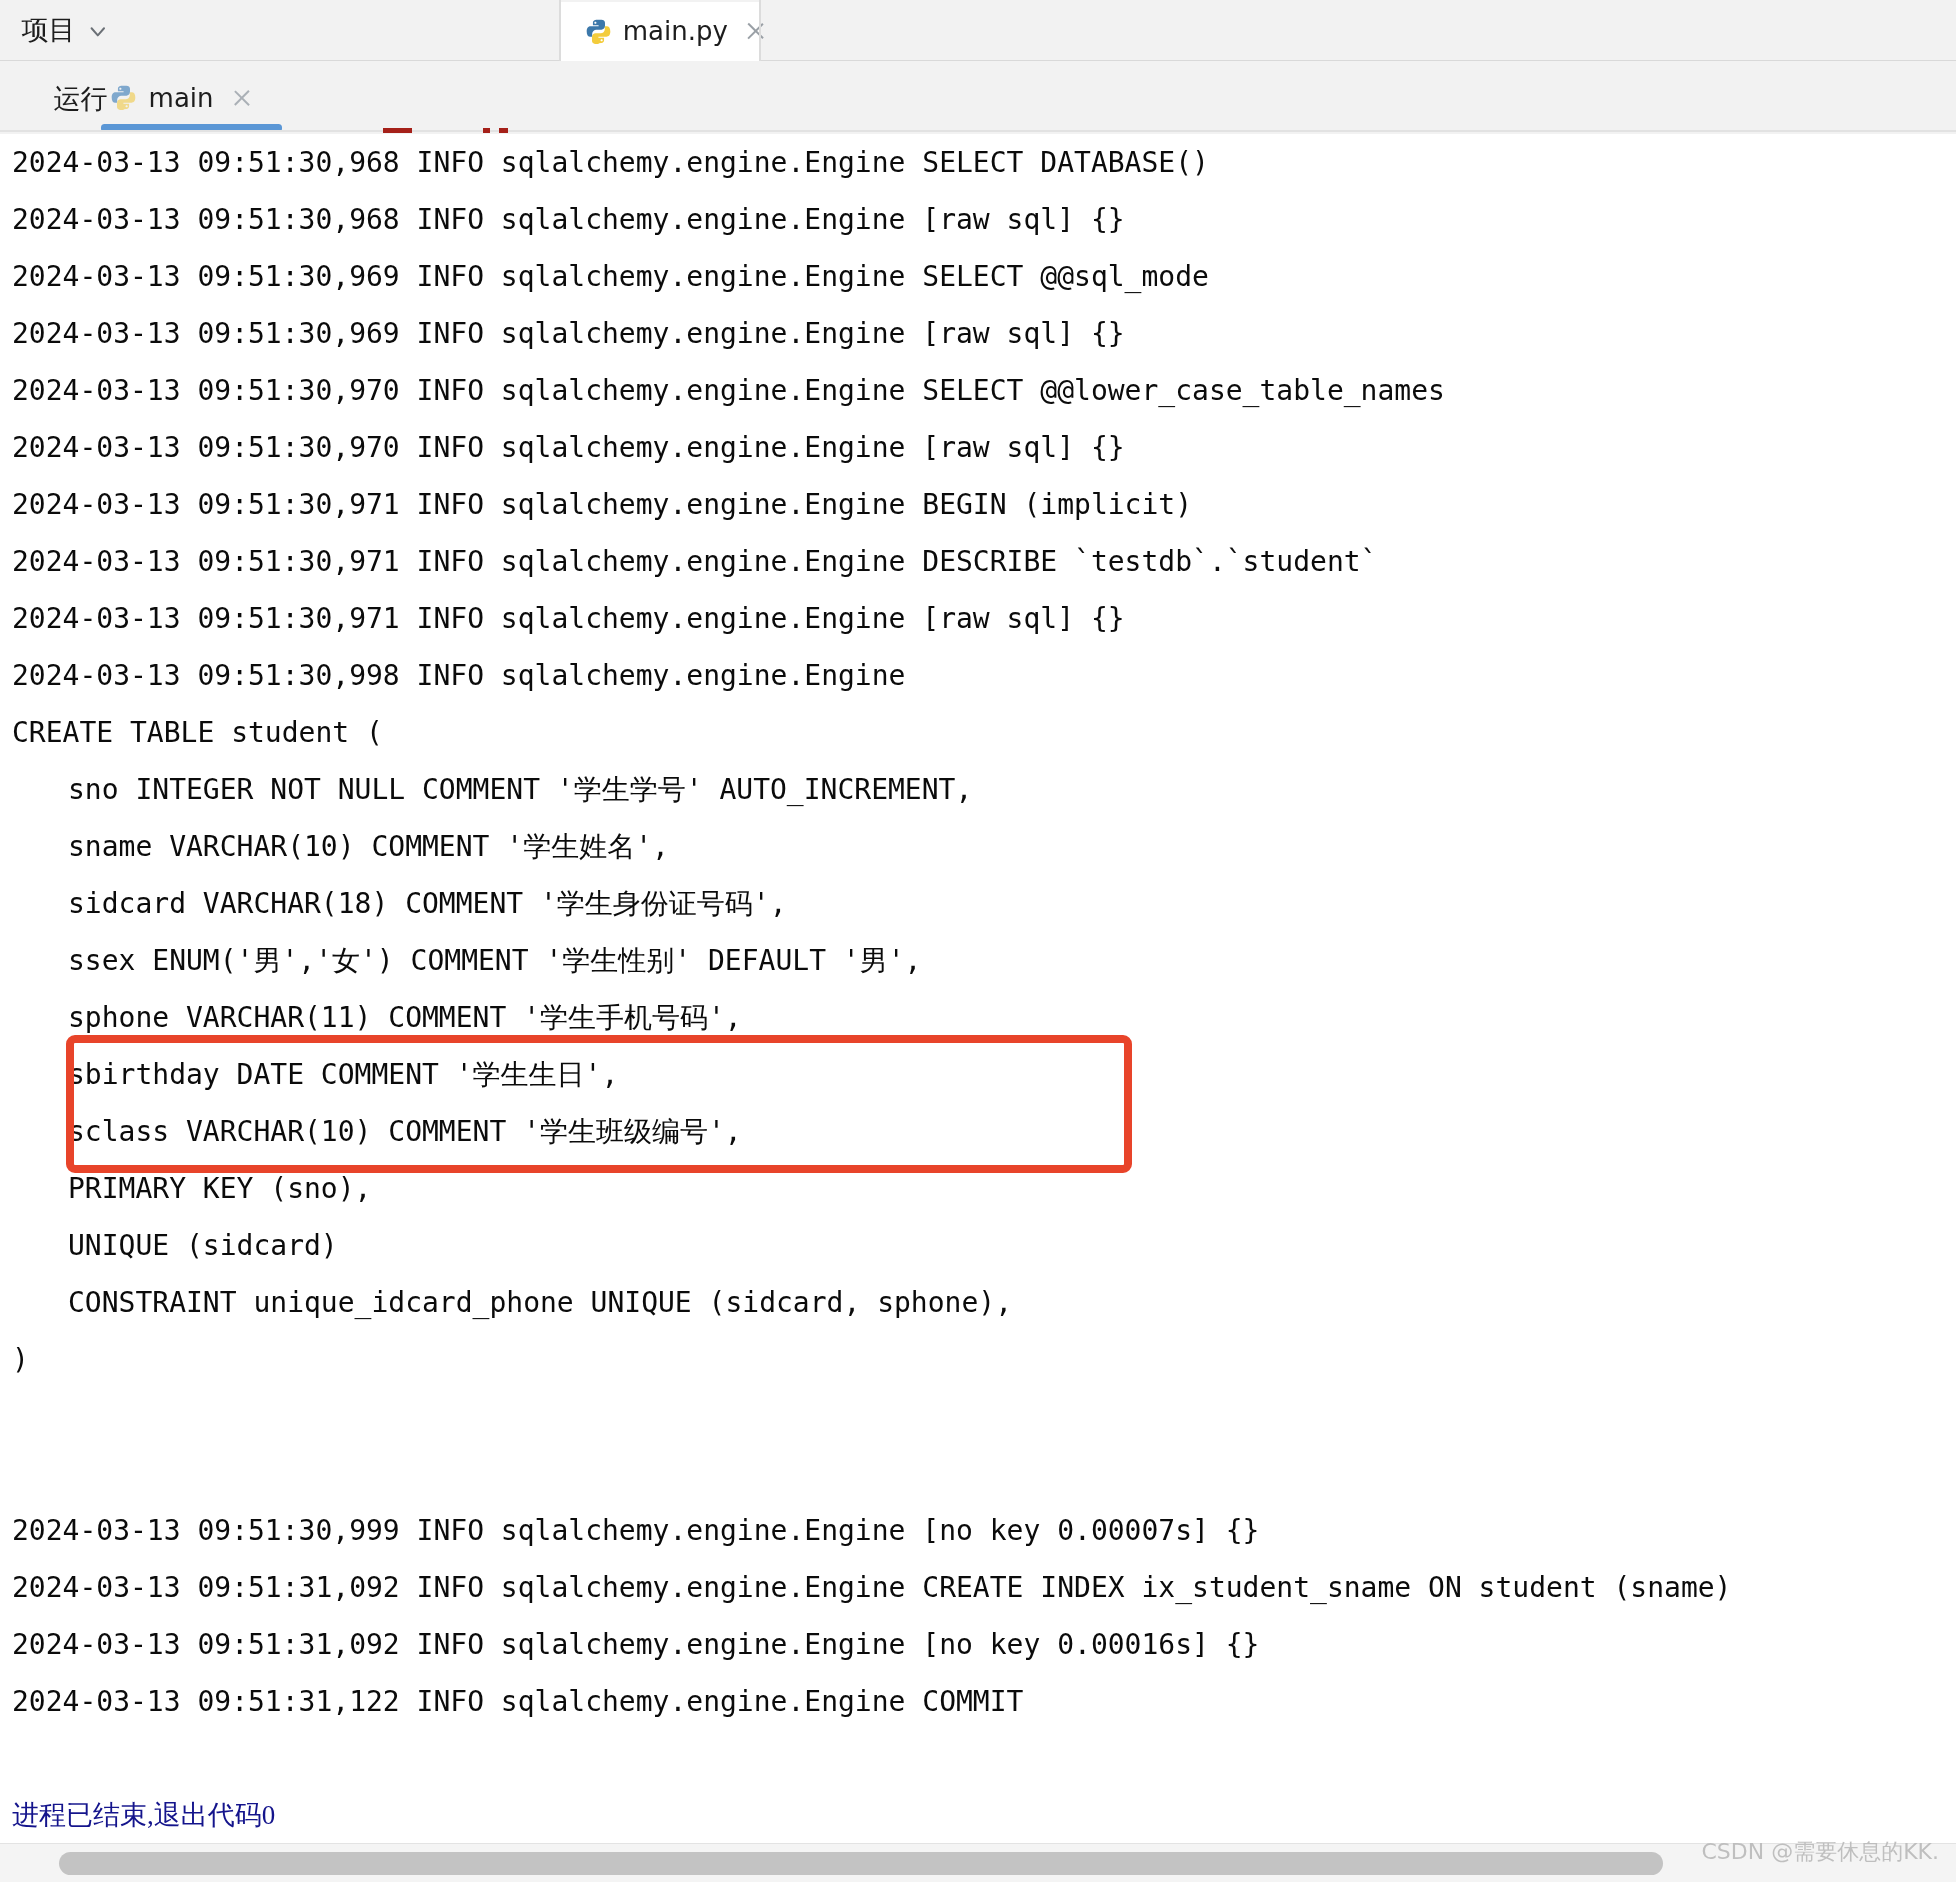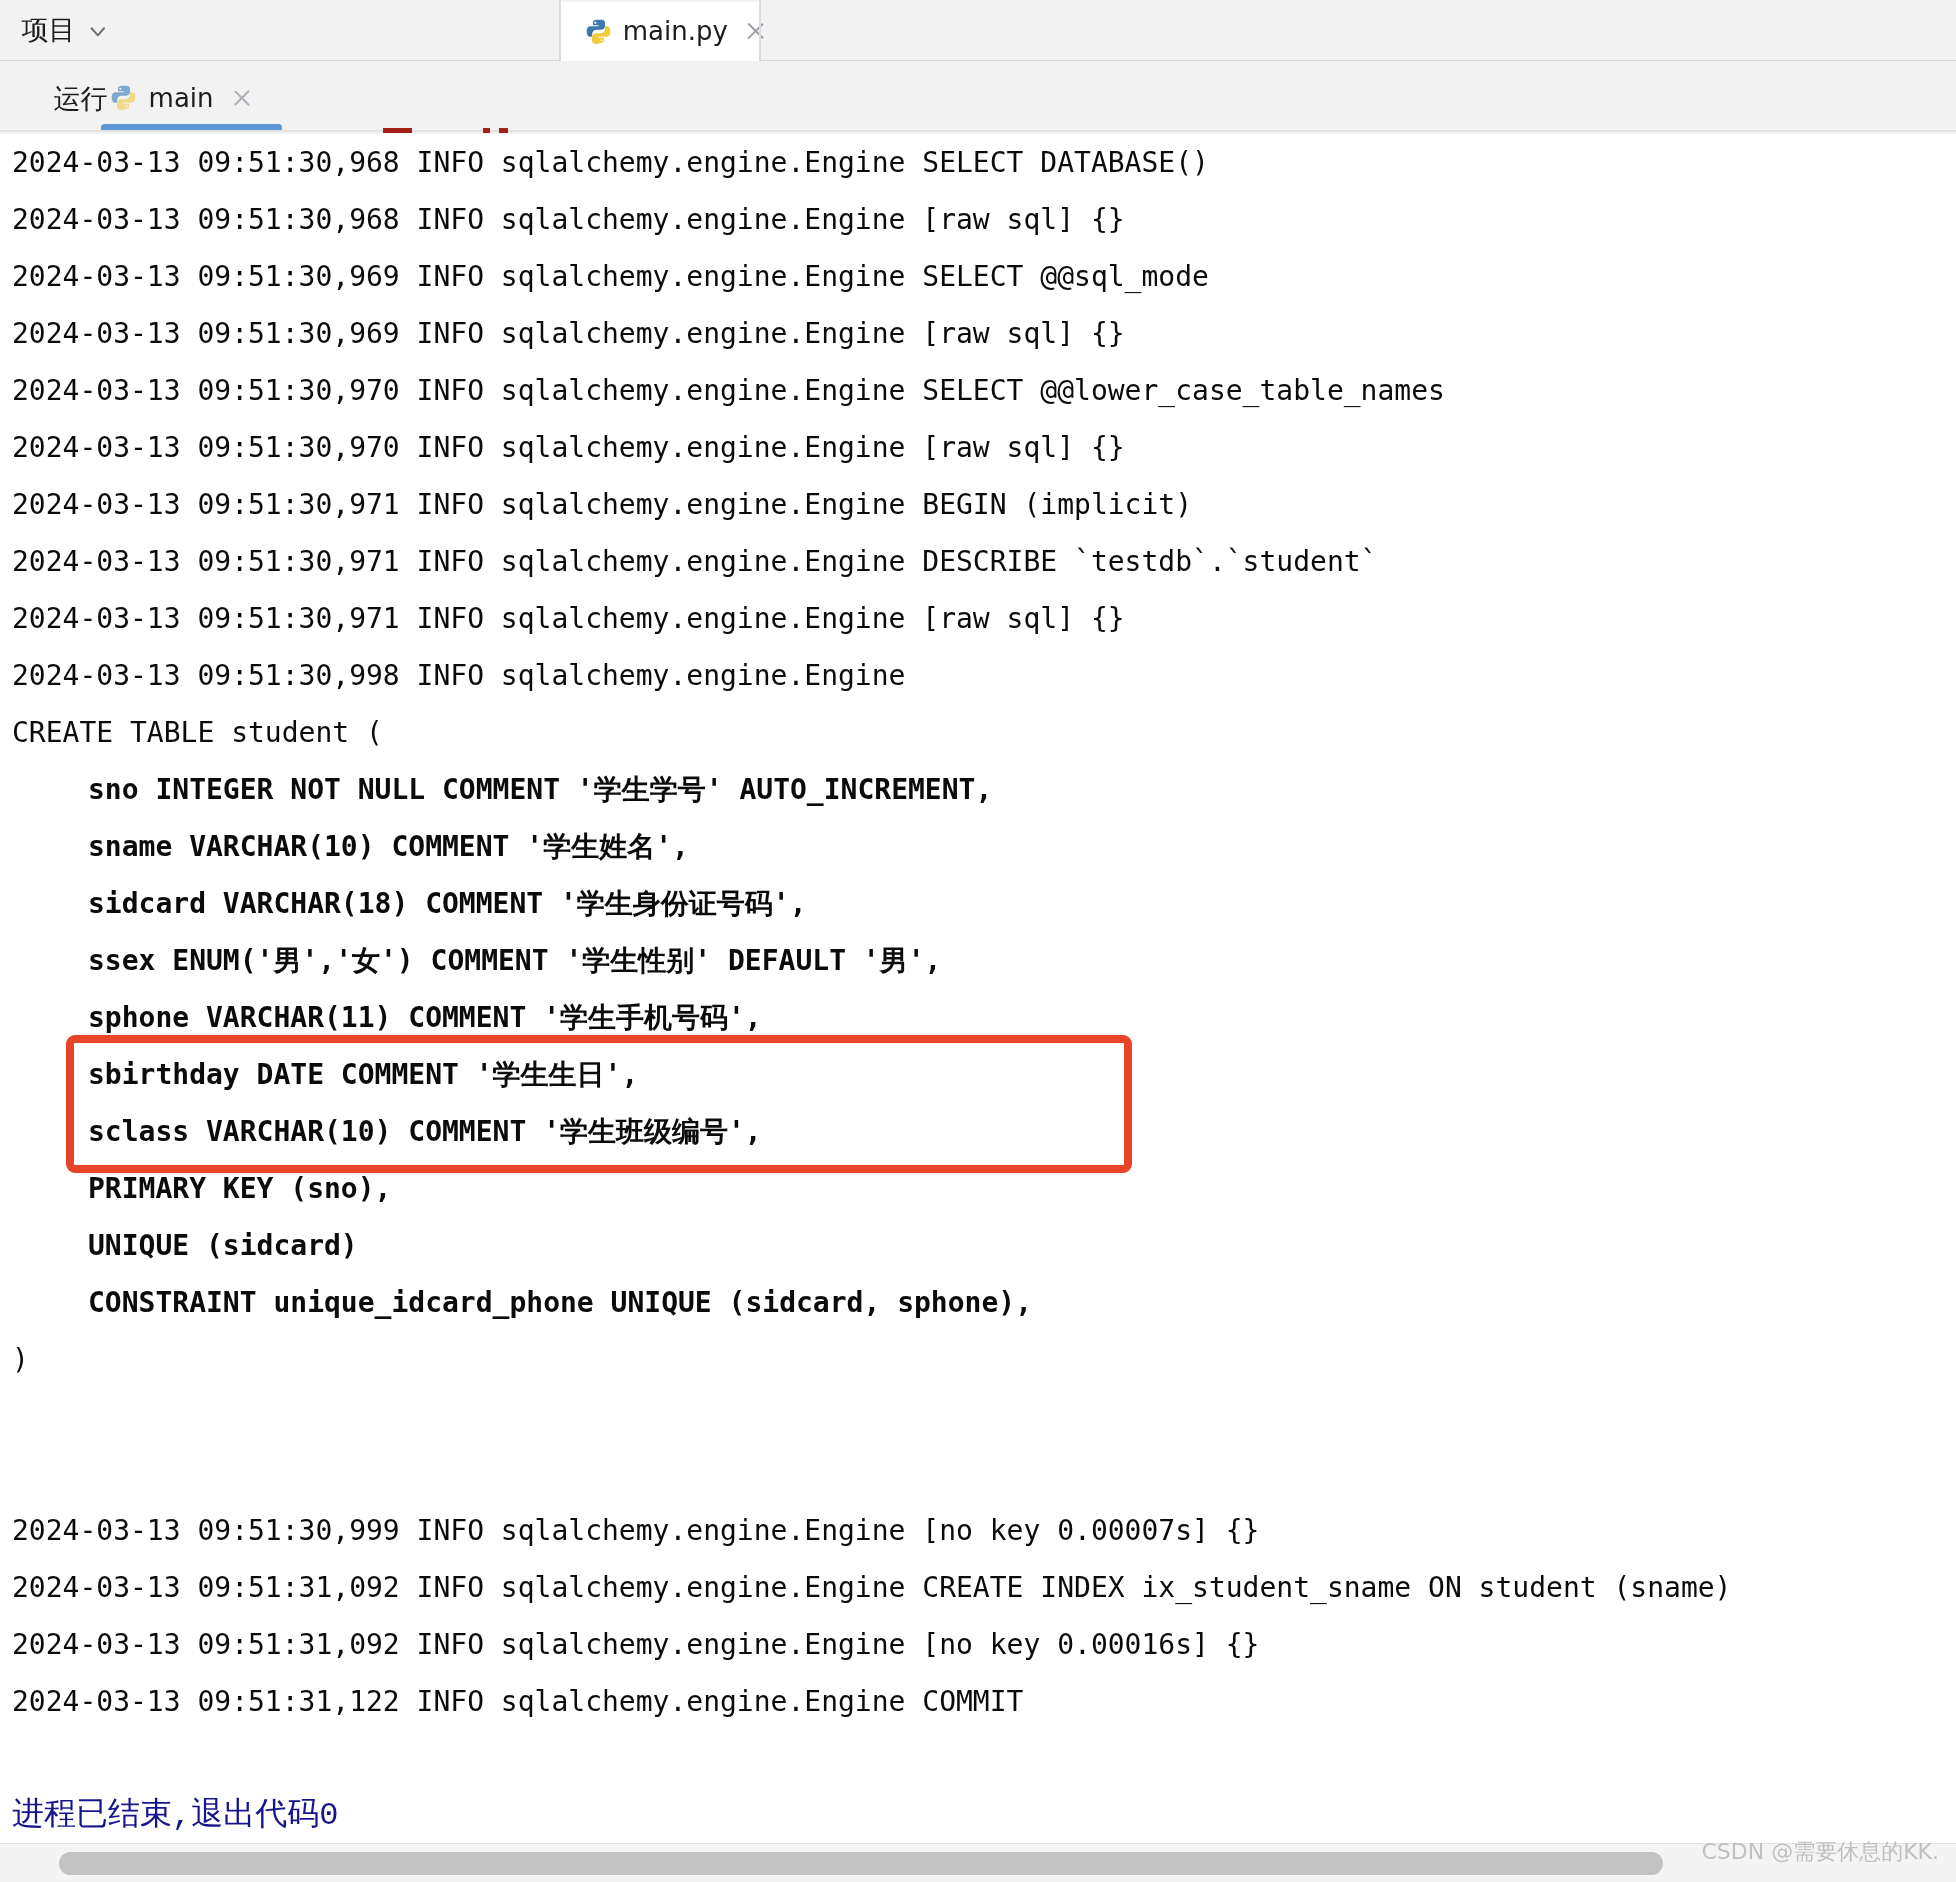--- a/index.html
+++ b/index.html
@@ -189,25 +189,25 @@
   }
   .line {
     font-family: "DejaVu Sans Mono", "Liberation Mono", monospace;
     font-size: 28px;
     line-height: 57px;
     color: #0b0b0b;
     white-space: pre;
     padding-left: 12px;
     height: 57px;
   }
-  .line.indent { padding-left: 88px; font-weight: bold; }
+  .line.indent { padding-left: 68px; }
   .line.exitmsg {
     color: #14148c;
-    font-family: Liberation Mono, monospace;
-    font-size: 32px;
+    font-family: Liberation Serif, serif;
+    font-size: 27px;
     letter-spacing: 0px;
   }
 
   
   .redbox {
     position: absolute;
     left: 66px;
     top: 1035px;
     width: 1066px;
     height: 138px;

